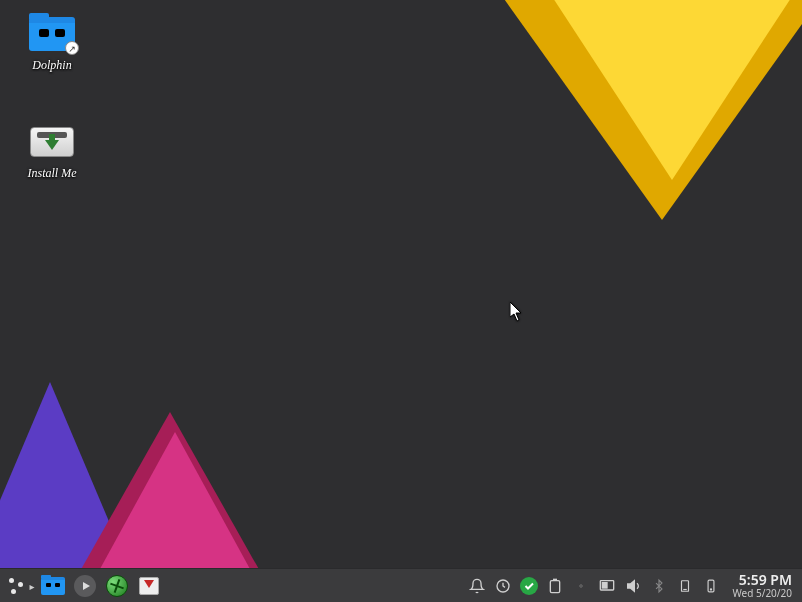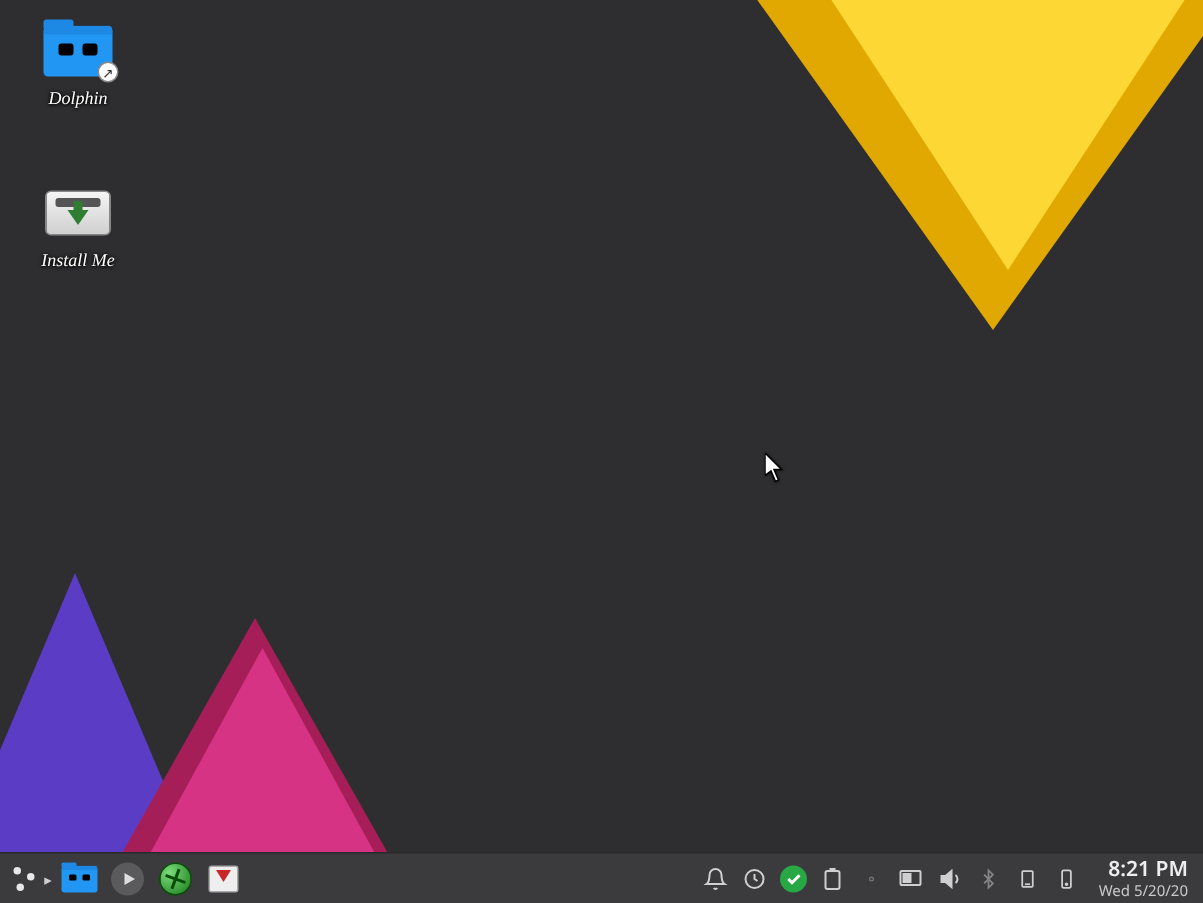--- a/index.html
+++ b/index.html
@@ -314,17 +314,17 @@
       </div>
       <div class="tray-icon">
         <svg width="14" height="16" viewBox="0 0 24 24" fill="none" stroke="currentColor" stroke-width="2">
             <rect x="7" y="2" width="10" height="20" rx="2"></rect>
             <circle cx="12" cy="18" r="1" fill="currentColor"></circle>
           </svg>
       </div>
     </div>
 
     <div class="clock">
-      <div class="time">8:21 PM</div>
+      <div class="time">5:59 PM</div>
       <div class="date">Wed 5/20/20</div>
     </div>
   </div>
 </div>
 
 </body></html>

